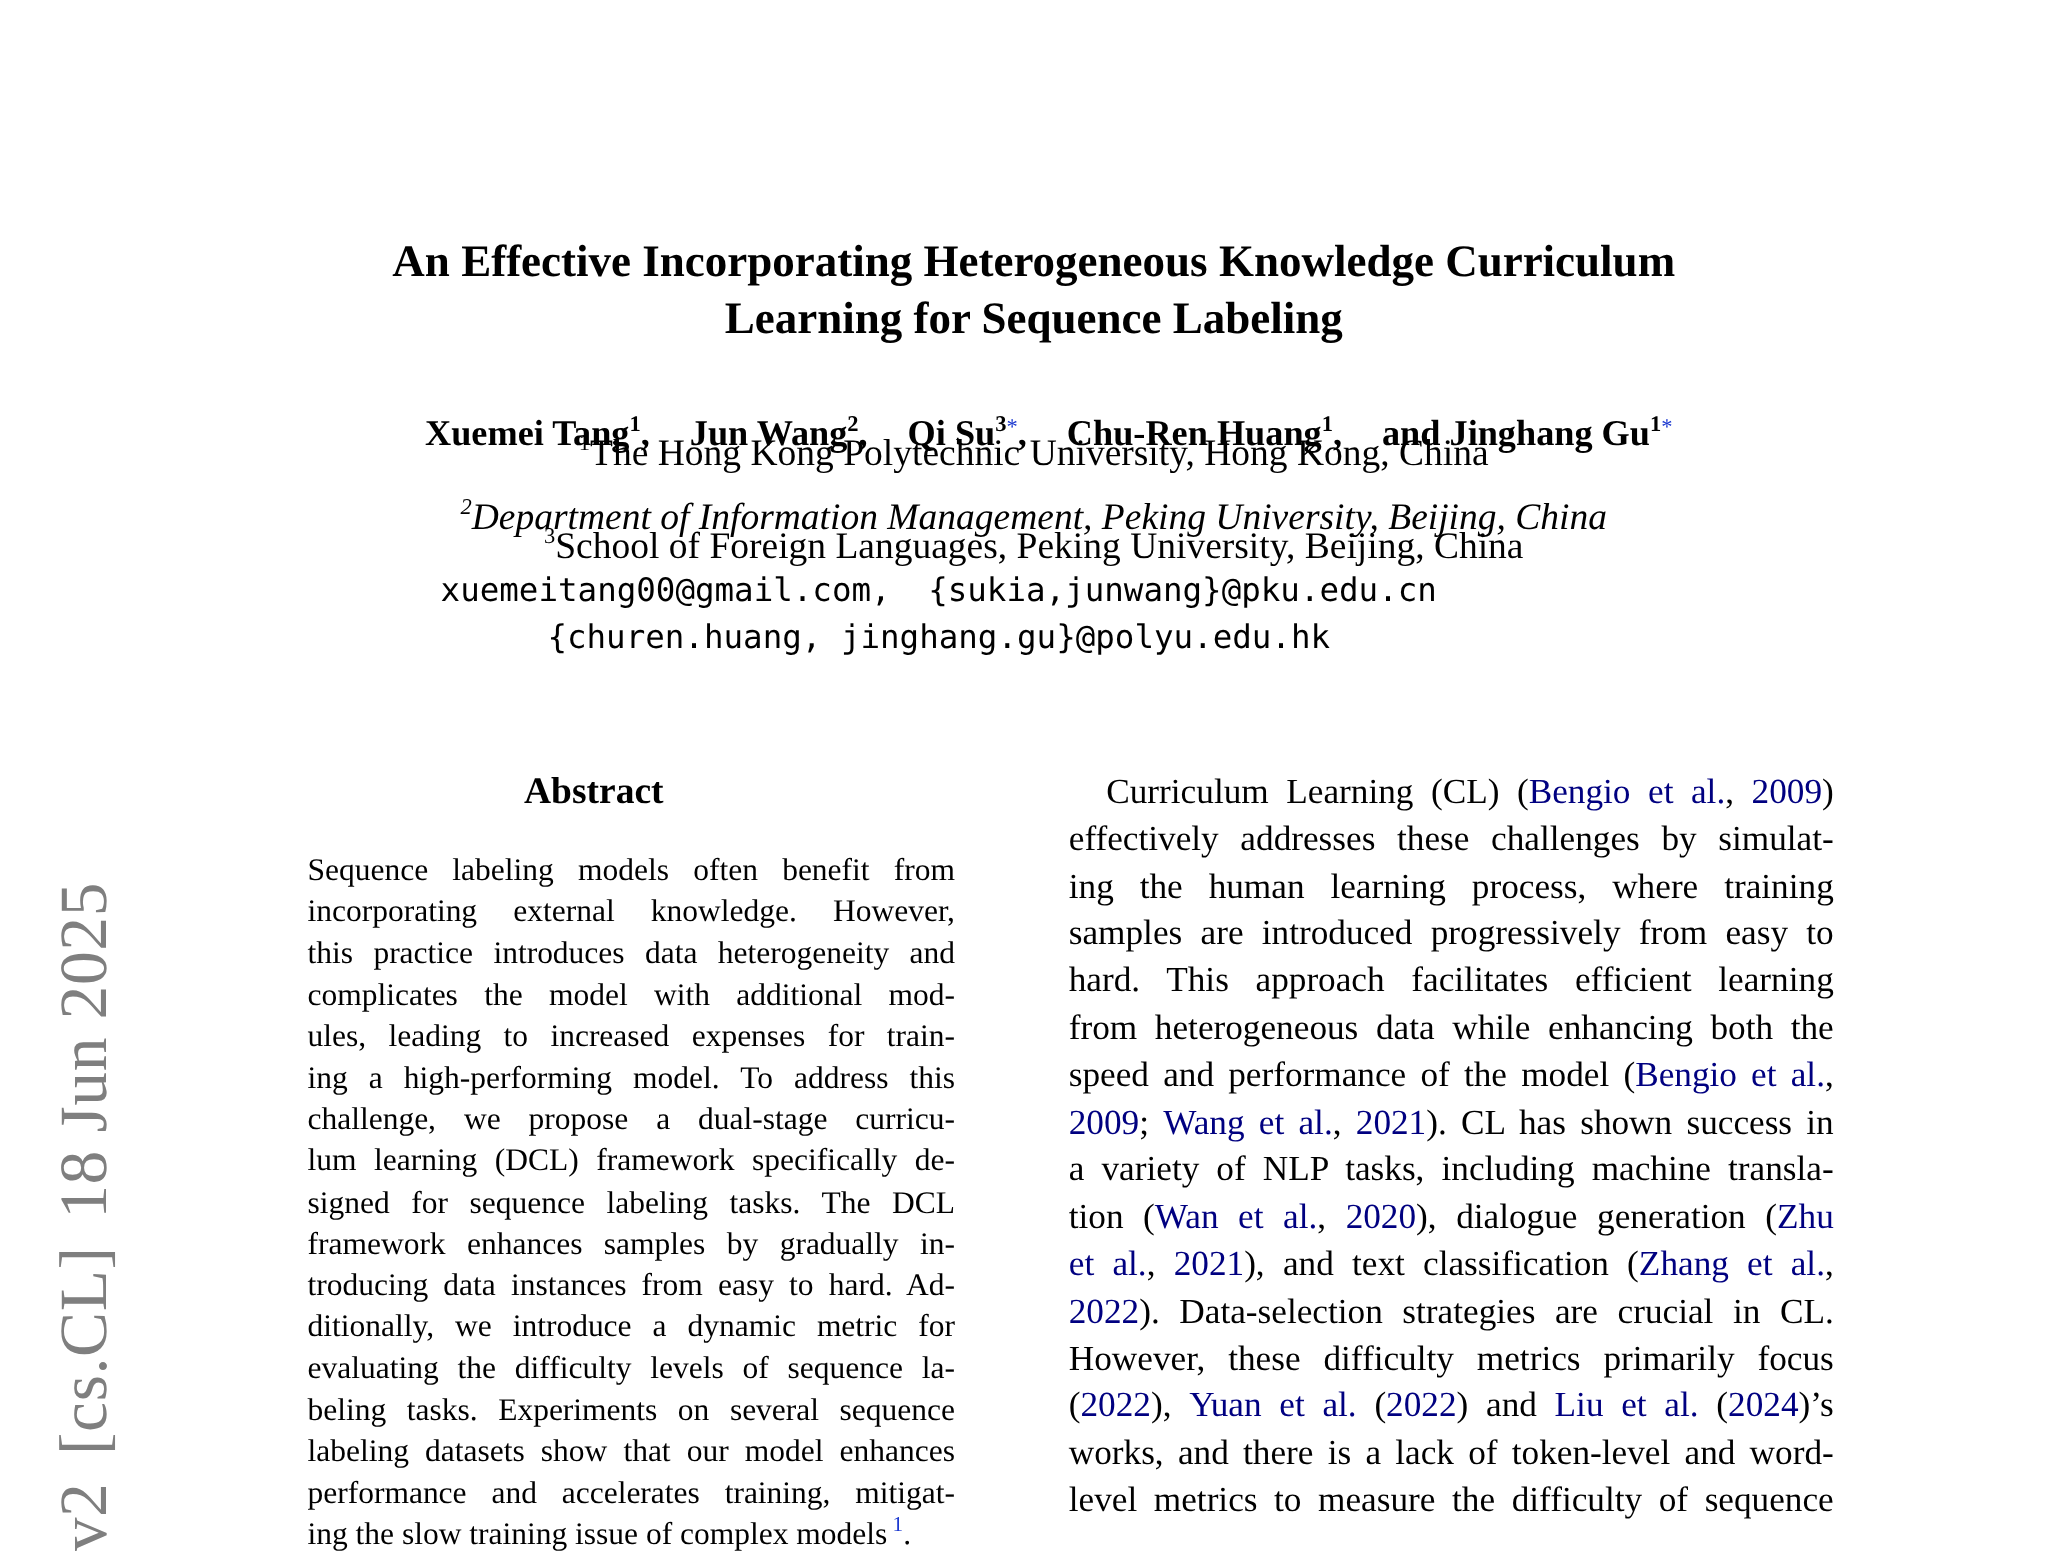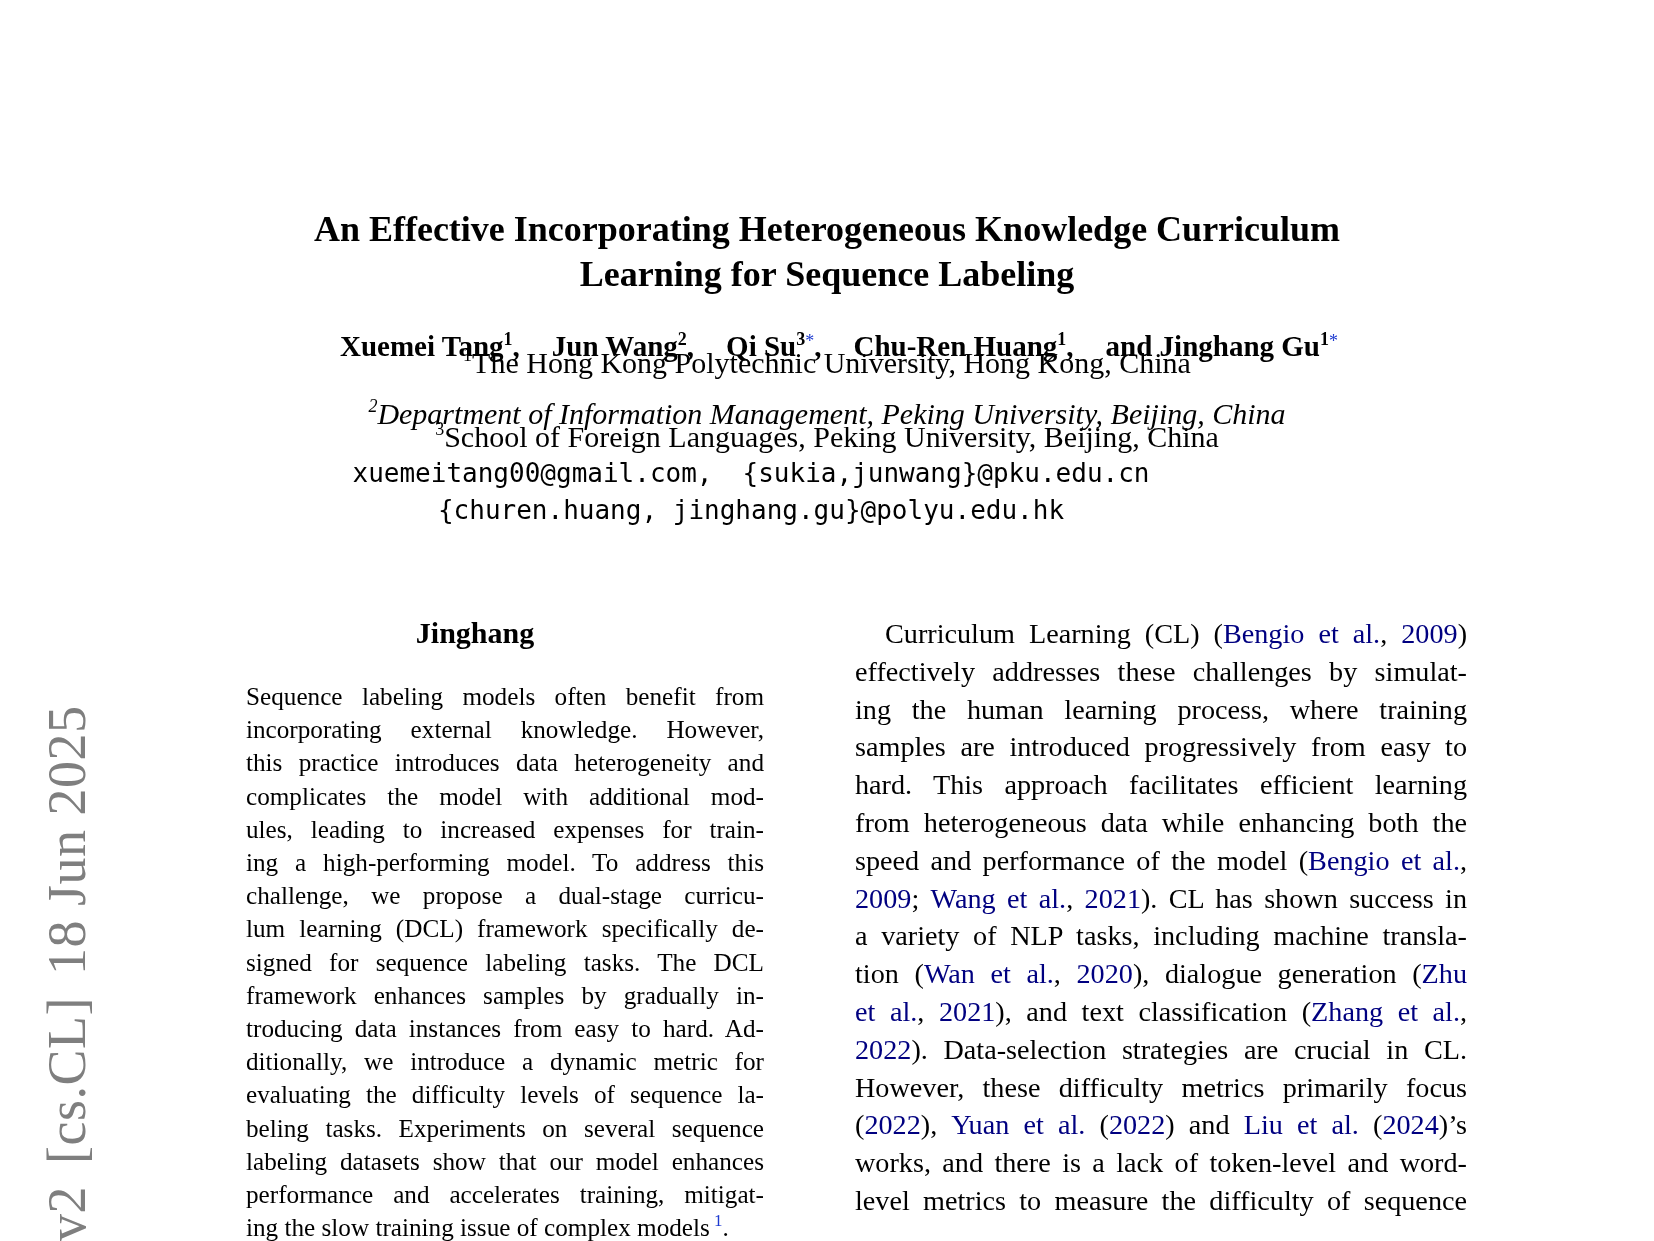--- a/index.html
+++ b/index.html
@@ -1,19 +1,19 @@
 <!DOCTYPE html>
 <html><head>
 <meta charset="utf-8">
 <style>
   html, body { margin: 0; padding: 0; background: #ffffff; }
   body { width: 1654px; height: 1241px; position: relative; overflow: hidden; font-family: "Liberation Serif", "DejaVu Serif", serif; color: #000; }
   .arxiv-stamp { position: absolute; left: 40px; top: 1241px; transform-origin: 0 0; transform: rotate(-90deg); font-family: "Liberation Serif", serif; font-size: 54px; color: #7f7f7f; white-space: nowrap; letter-spacing: 0.5px; line-height: 54px; }
   .arxiv-stamp span { margin-right: 22px; }
-  .title { position: absolute; left: 0; width: 1654px; top: 207px; text-align: center; font-weight: bold; font-size: 36px; line-height: 45px; }
+  .title { position: absolute; left: 0; width: 1654px; top: 187px; text-align: center; font-weight: bold; font-size: 36px; line-height: 45px; }
   .authors { position: absolute; left: 12px; width: 1654px; top: 323px; text-align: center; font-weight: bold; font-size: 29px; line-height: 36px; }
   .authors .author { margin: 0 16px; white-space: nowrap; }
   .authors sup { font-size: 18px; vertical-align: 11px; line-height: 0; }
   .authors .star { color: #1d3ad0; font-weight: normal; font-size: 18px; vertical-align: 9px; }
   .affil { position: absolute; left: 0; width: 1654px; text-align: center; font-size: 30px; line-height: 38px; }
   .affil sup { font-size: 18px; vertical-align: 12px; line-height: 0; }
   .email { position: absolute; left: 0; width: 1502px; text-align: center; font-family: "DejaVu Sans Mono", "Liberation Mono", monospace; font-size: 26px; line-height: 36px; }
   .email .sep { display: inline-block; width: 30px; }
   .abstract-heading { position: absolute; left: 231px; width: 488px; top: 615px; text-align: center; font-weight: bold; font-size: 30px; line-height: 36px; }
   .abstract-body { position: absolute; left: 246px; width: 518px; top: 680px; font-size: 25.2px; line-height: 33.2px; }
@@ -38,21 +38,21 @@
 
 <div class="authors" id="authors"><span class="author"><span>Xuemei Tang</span><sup>1</sup><span>,</span></span><span class="author"><span>Jun Wang</span><sup>2</sup><span>,</span></span><span class="author"><span>Qi Su</span><sup>3</sup><span class="star">*</span><span>,</span></span><span class="author"><span>Chu-Ren Huang</span><sup>1</sup><span>,</span></span><span class="author"><span>and Jinghang Gu</span><sup>1</sup><span class="star">*</span></span></div>
 
 <div class="affil" style="top:344px;"><sup>1</sup><span>The Hong Kong Polytechnic University, Hong Kong, China</span></div>
 <div class="affil" style="top:395px;font-style:italic;"><sup>2</sup><span>Department of Information Management, Peking University, Beijing, China</span></div>
 <div class="affil" style="top:418px;"><sup>3</sup><span>School of Foreign Languages, Peking University, Beijing, China</span></div>
 
 <div class="email" style="top:455px;"><span>xuemeitang00@gmail.com,</span><span class="sep"></span><span>{sukia,junwang}@pku.edu.cn</span></div>
 <div class="email" style="top:492px;"><span>{churen.huang, jinghang.gu}@polyu.edu.hk</span></div>
 
-<div class="abstract-heading">Jinghang</div>
+<div class="abstract-heading">Abstract</div>
 <div class="abstract-body" id="abstract-body">
     <span class="line">Sequence labeling models often benefit from</span>
     <span class="line">incorporating external knowledge.  However,</span>
     <span class="line">this practice introduces data heterogeneity and</span>
     <span class="line">complicates the model with additional mod-</span>
     <span class="line">ules, leading to increased expenses for train-</span>
     <span class="line">ing a high-performing model. To address this</span>
     <span class="line">challenge, we propose a dual-stage curricu-</span>
     <span class="line">lum learning (DCL) framework specifically de-</span>
     <span class="line">signed for sequence labeling tasks. The DCL</span>

